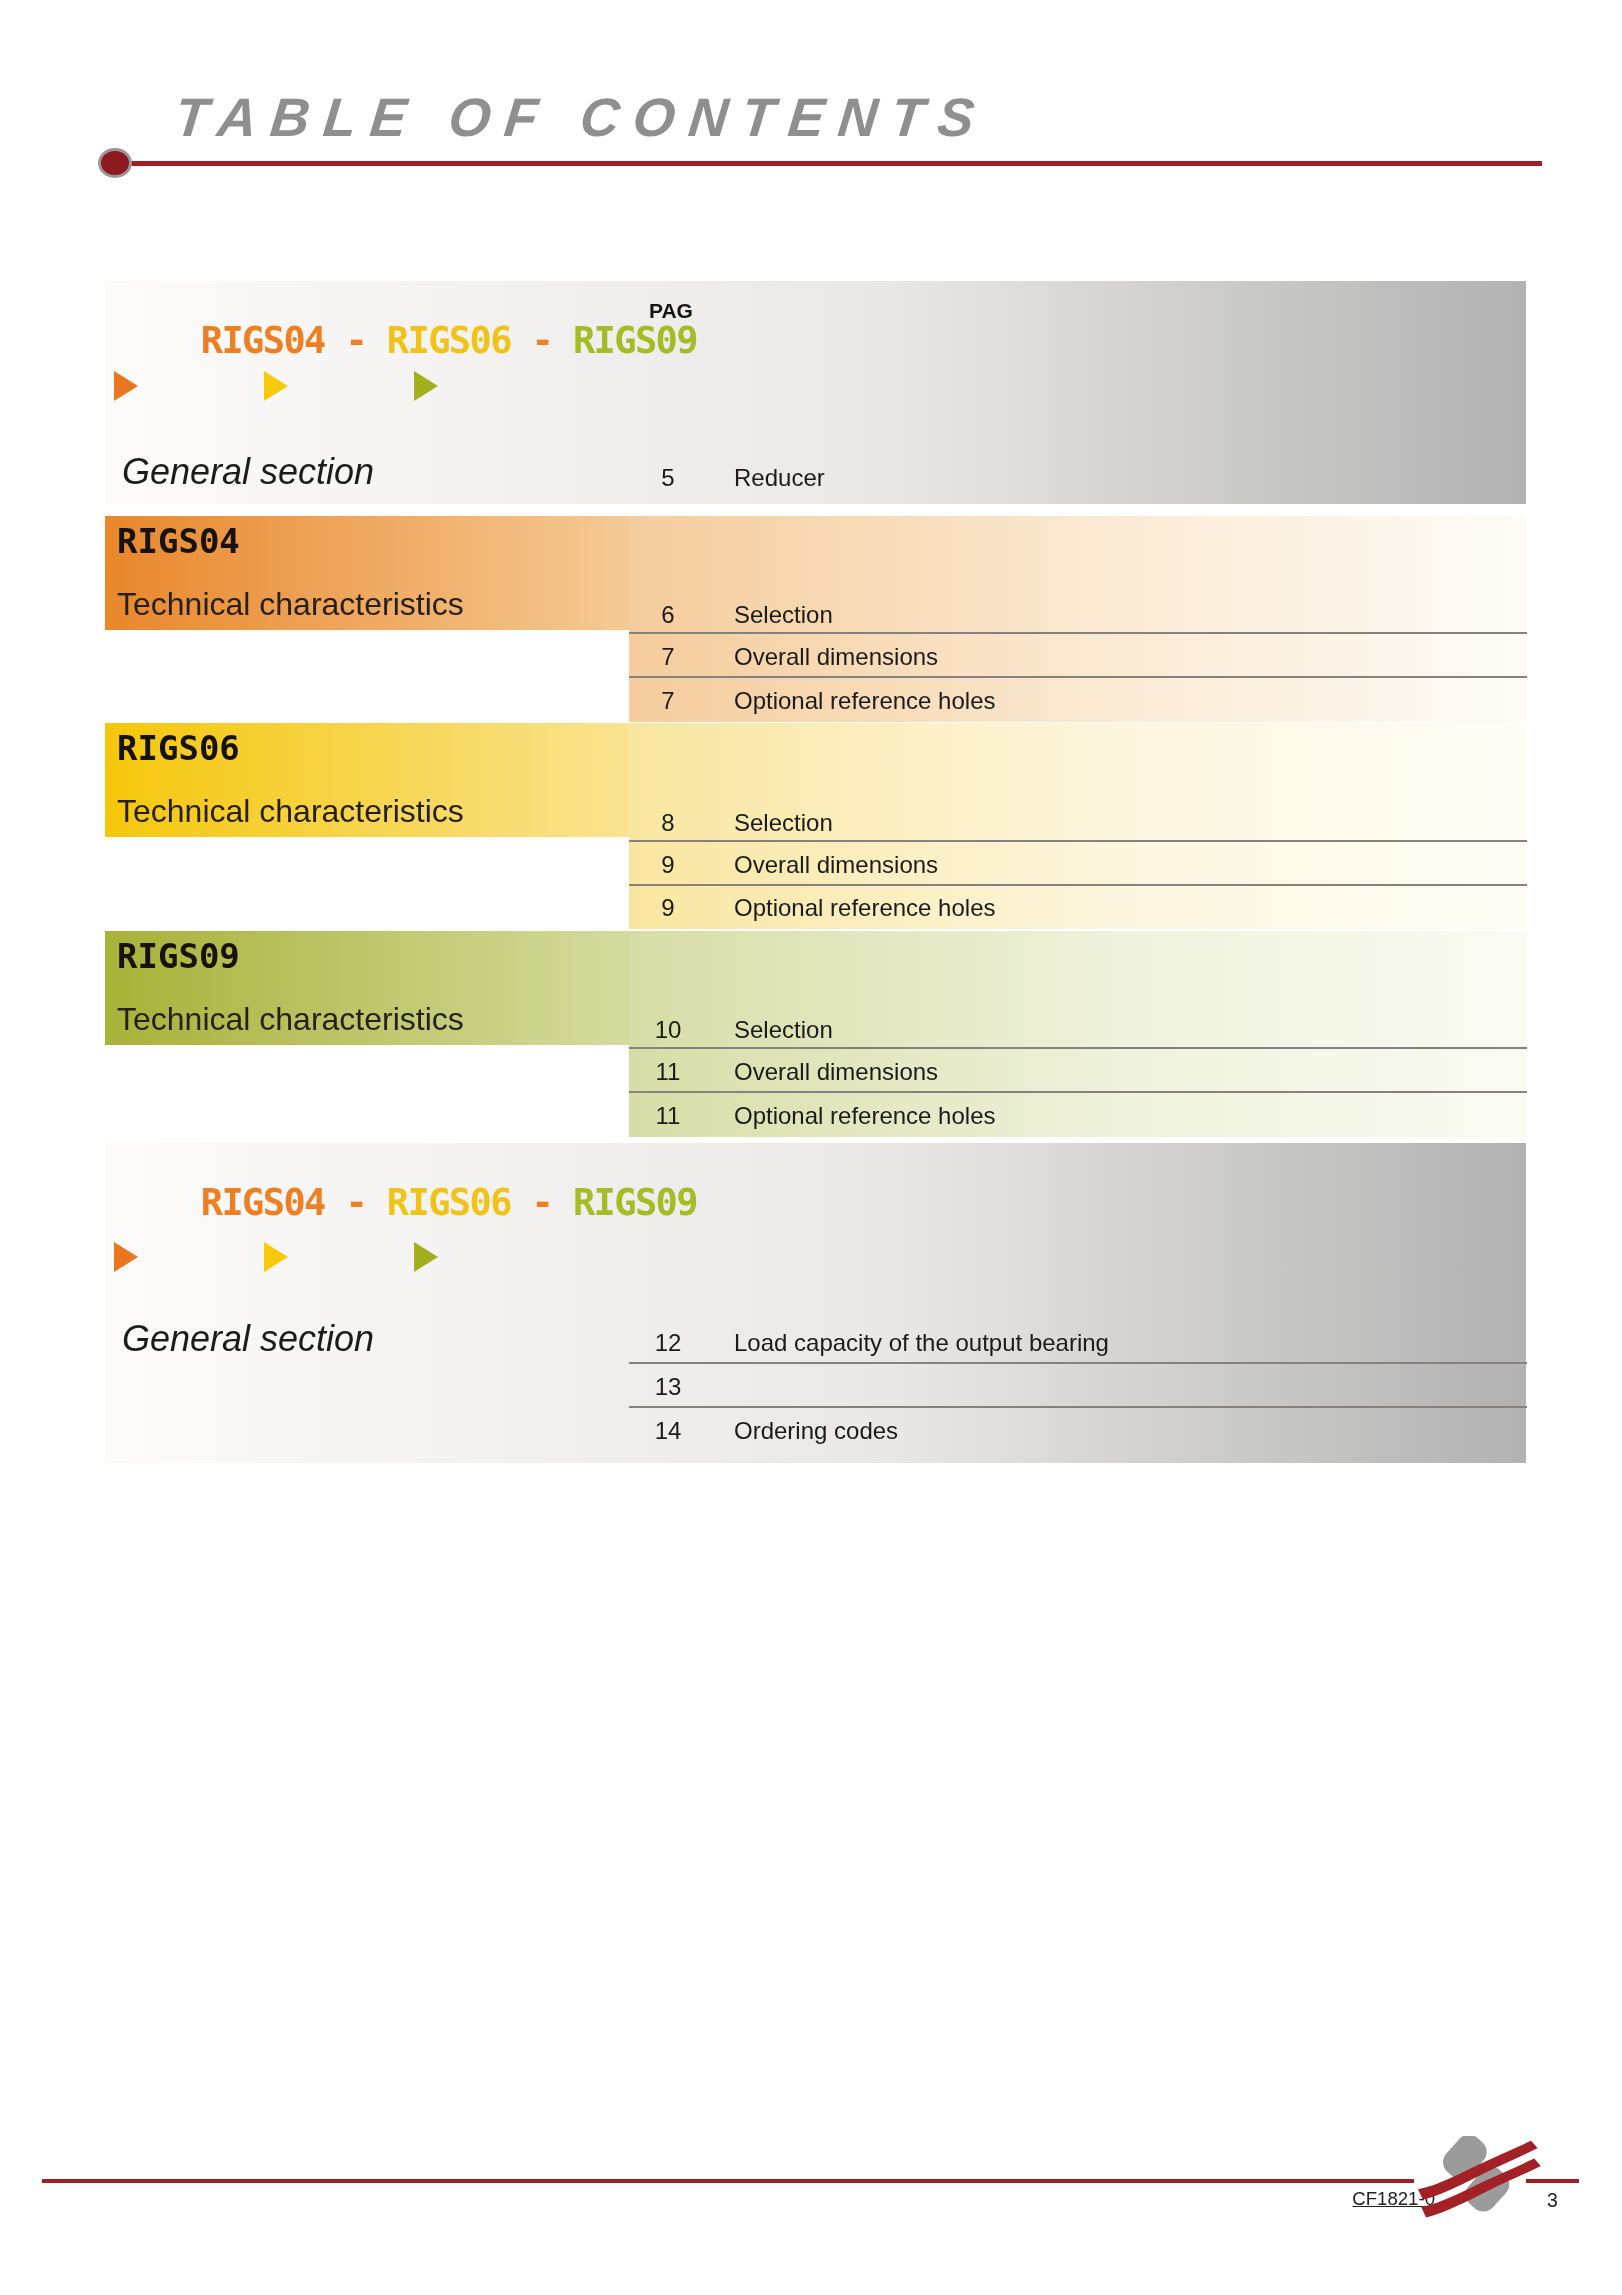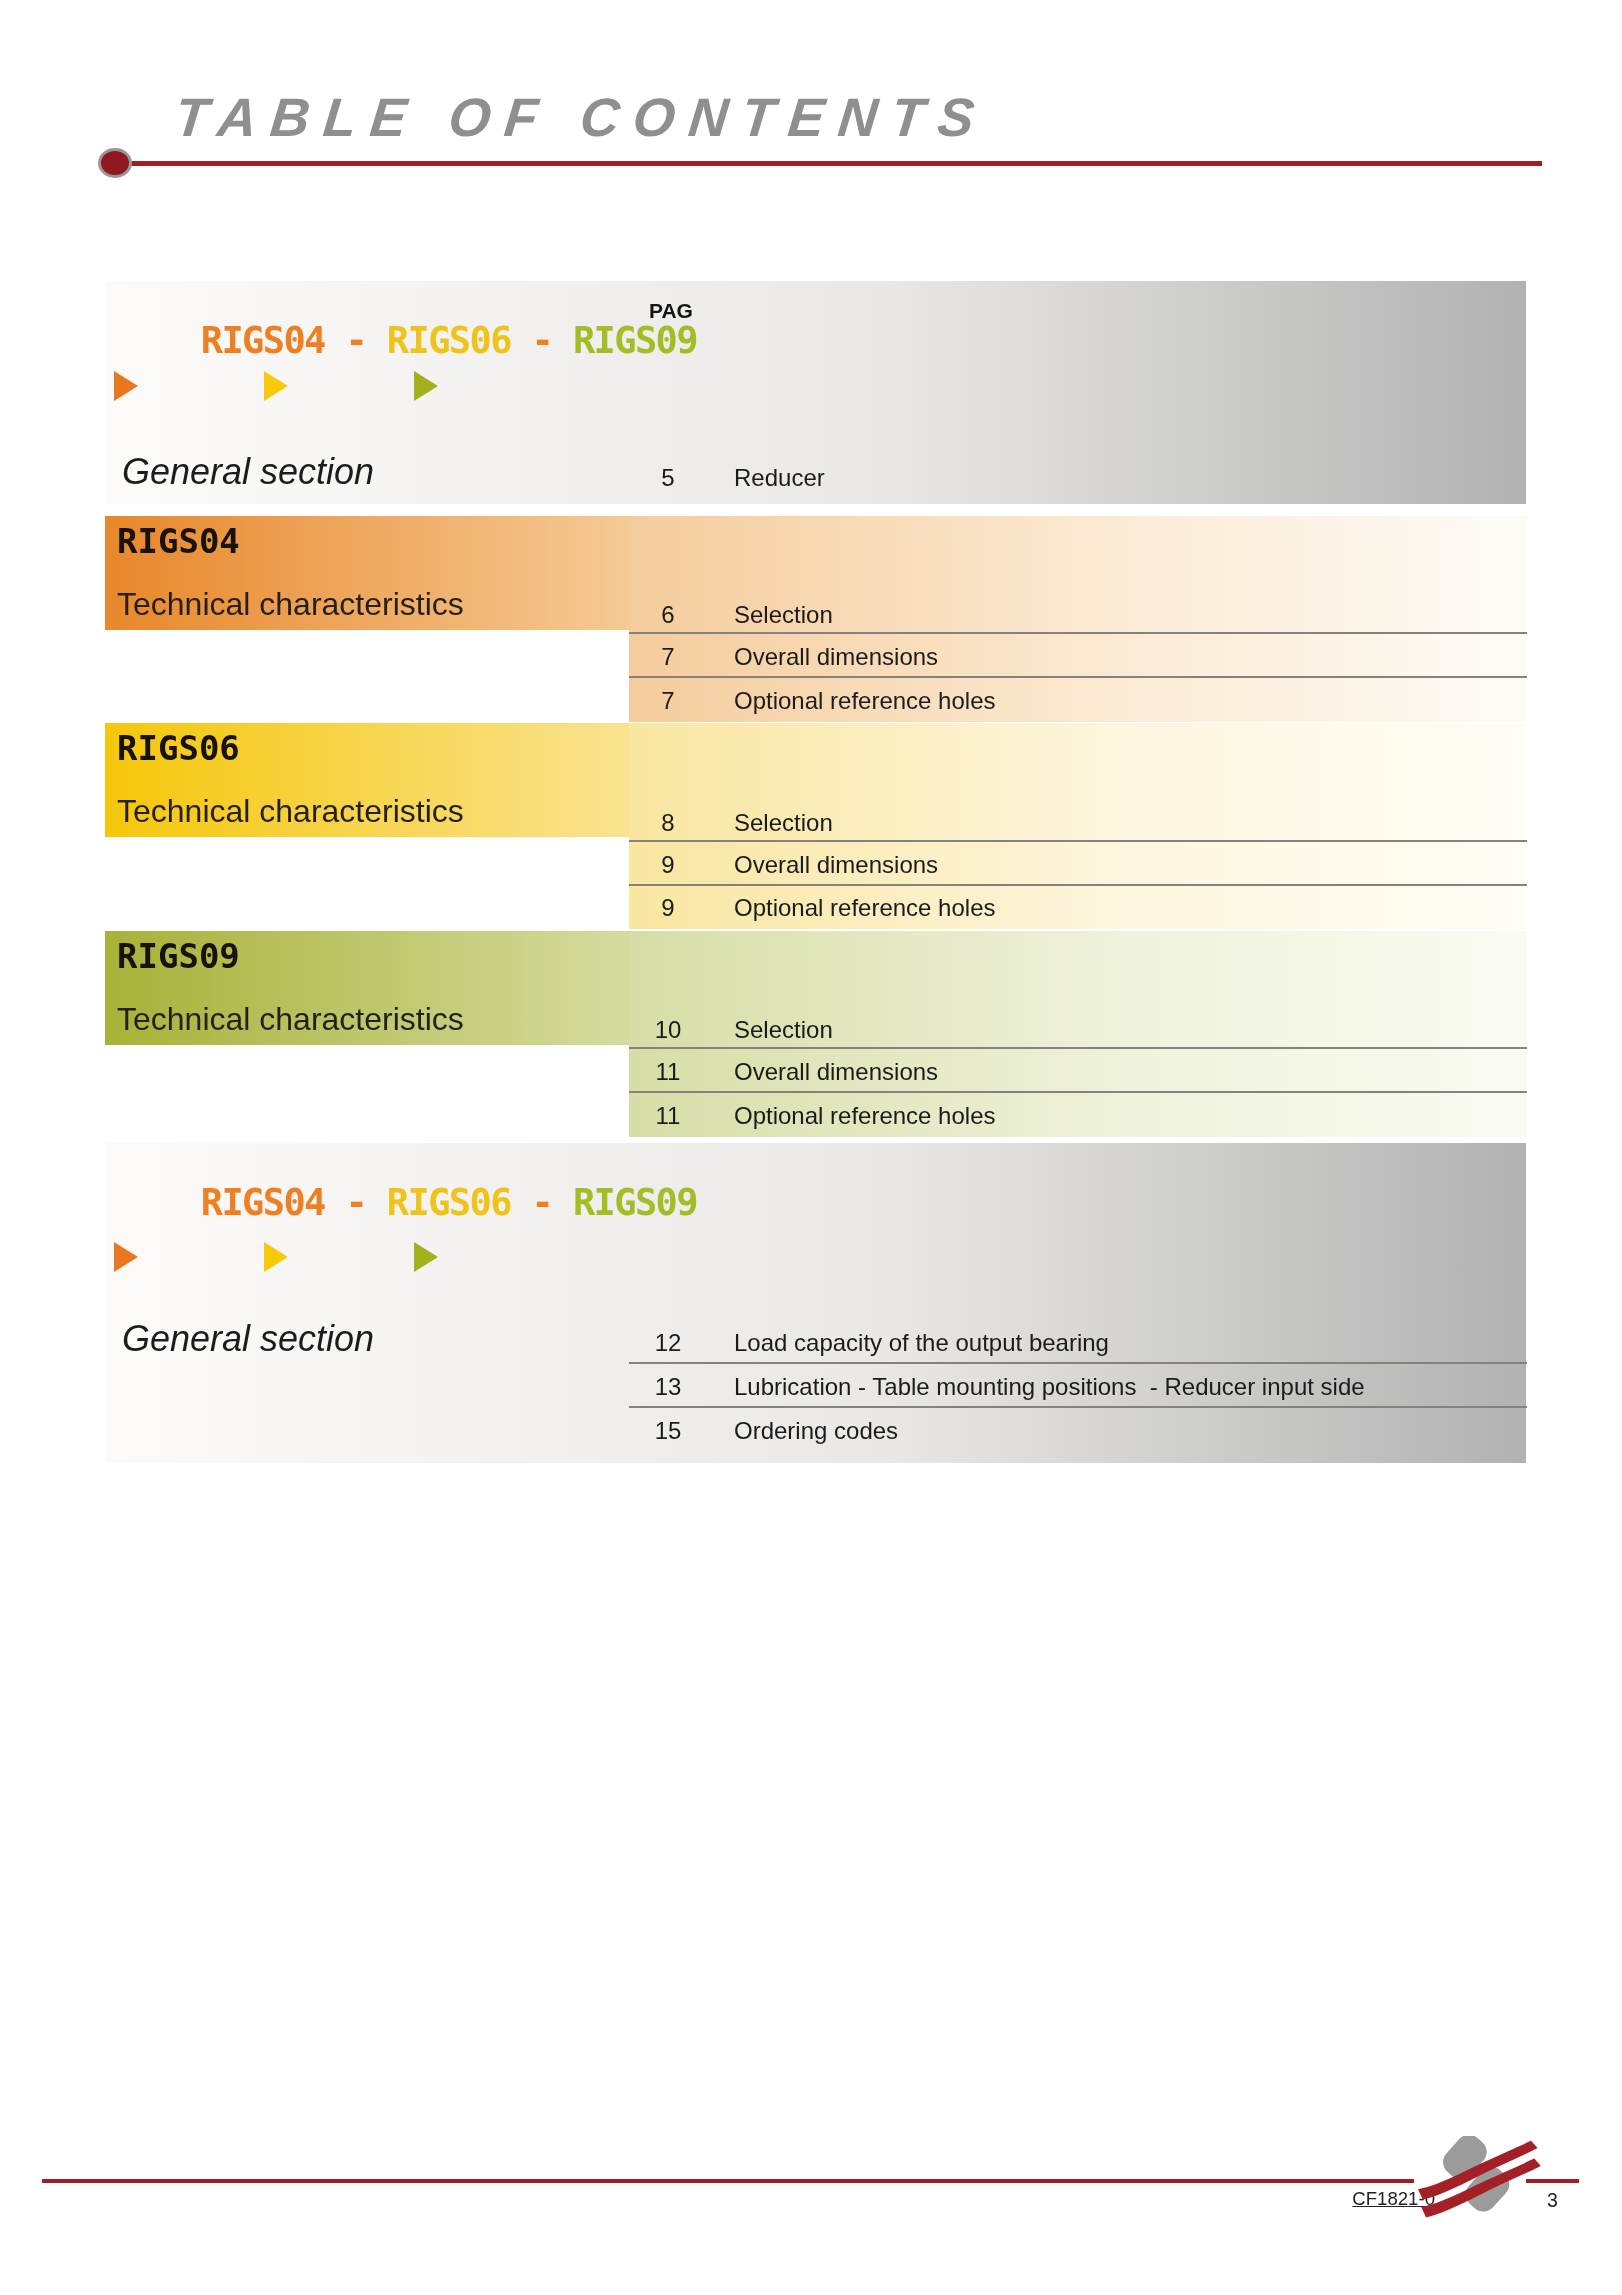--- a/index.html
+++ b/index.html
@@ -163,25 +163,24 @@
 
   <div class="abs gen-label" id="gen2">General section</div>
 
   <div class="abs row" style="top:1324px;">
     <span class="num">12</span>
     <span class="lbl">Load capacity of the output bearing</span>
   </div>
   <div class="abs hline" style="top:1362px;"></div>
   <div class="abs row" style="top:1368px;">
     <span class="num">13</span>
-    <span class="lbl">Lubrication - Table mounting positions  - Reducer input side</span>
   </div>
   <div class="abs hline" style="top:1406px;"></div>
   <div class="abs row" style="top:1412px;">
-    <span class="num">15</span>
+    <span class="num">14</span>
     <span class="lbl">Ordering codes</span>
   </div>
 
   <div class="abs" id="rule-bottom"></div>
   <div class="abs" id="rule-pagenum"></div>
   <div class="abs" id="doc-code">CF1821-0</div>
   <div class="abs" id="page-num">3</div>
 
   <div class="abs" id="logo">
     <svg width="130" height="84" viewBox="0 0 160 104" xmlns="http://www.w3.org/2000/svg">

